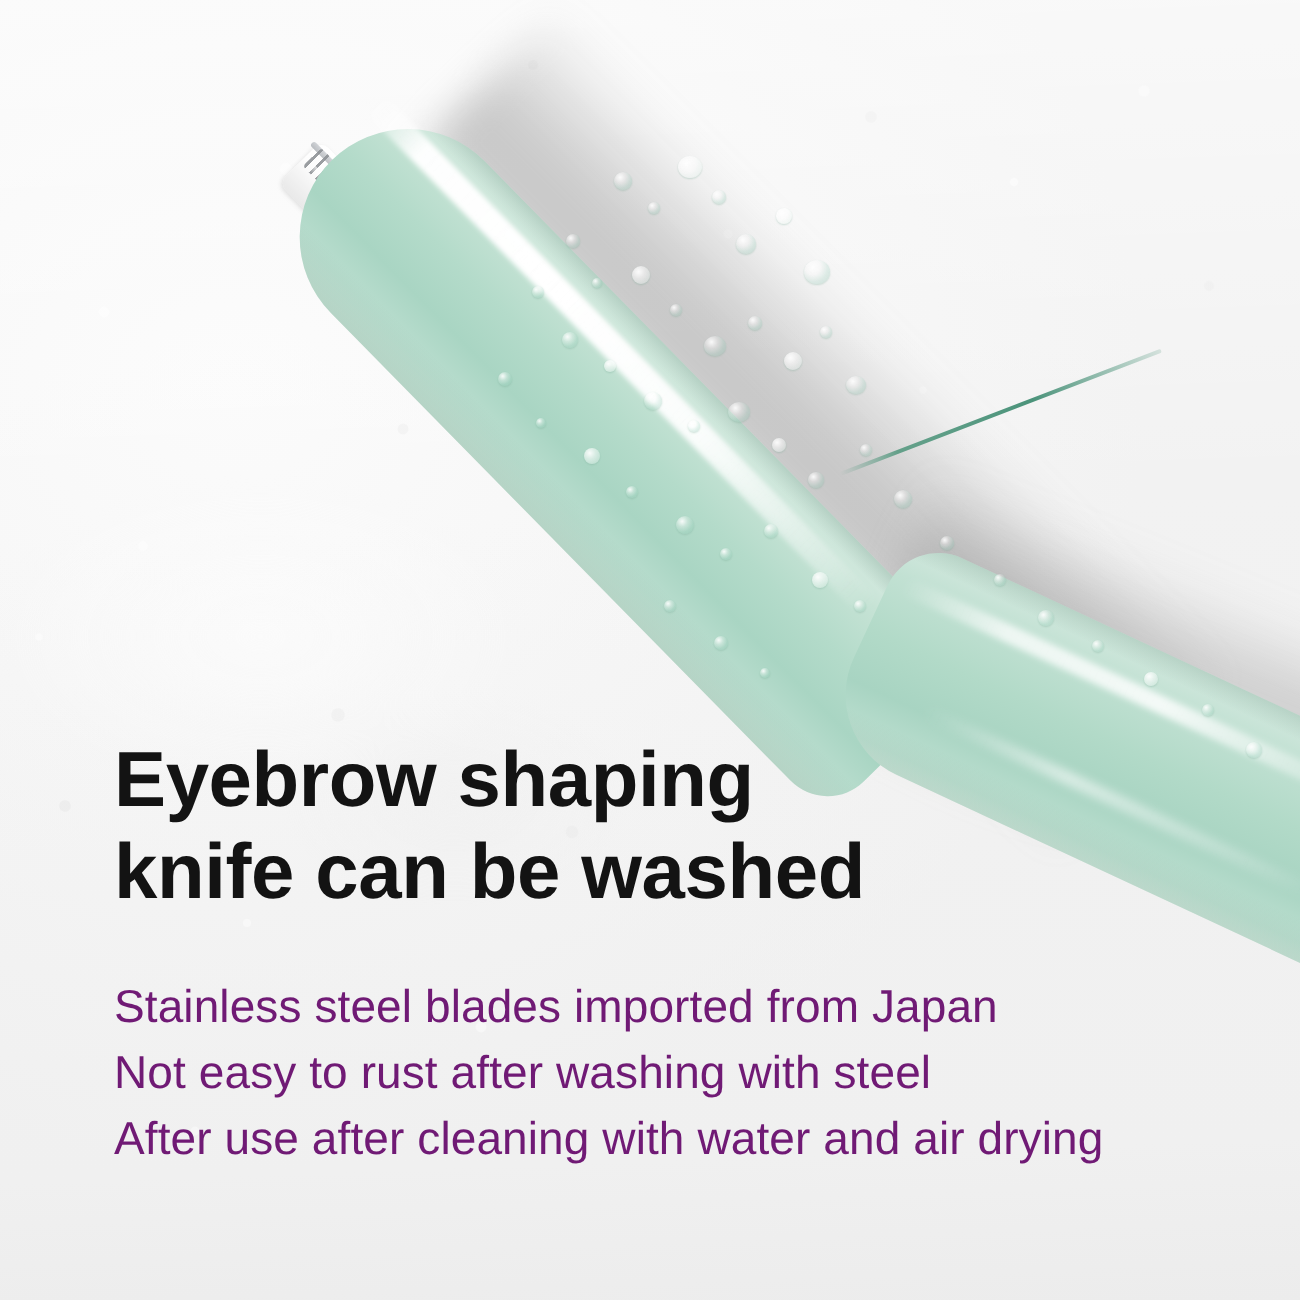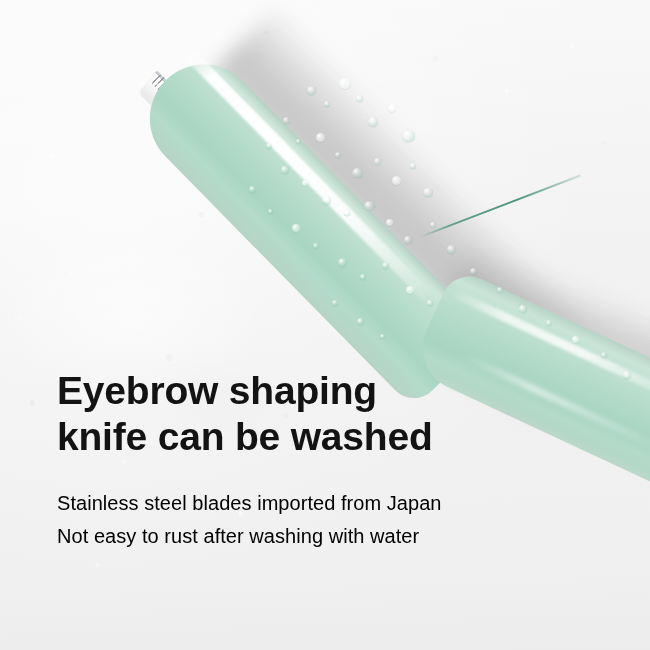--- a/index.html
+++ b/index.html
@@ -370,22 +370,22 @@
     font-size: 39px;
     line-height: 46px;
     font-weight: 700;
     letter-spacing: -0.2px;
     white-space: pre-line;
   }
   .bullets {
     margin-top: 27px;
   }
   .bullet {
-    color: #000000;
-    font-size: 20px;
+    color: #701a75;
+    font-size: 23px;
     line-height: 33px;
     font-weight: 400;
     letter-spacing: 0.05px;
   }
 </style>
 </head>
 <body>
 
 <div id="product-image">
 
@@ -465,17 +465,18 @@
       <div class="drop" style="left:380px;top:334px;width:5px;height:5px;"></div>
     </div>
   </div>
 
   <div class="text-block">
     <div class="headline"><span>Eyebrow shaping</span>
 <span>knife can be washed</span></div>
 
     <div class="bullets">
       <div class="bullet">Stainless steel blades imported from Japan</div>
-      <div class="bullet">Not easy to rust after washing with water</div>
+      <div class="bullet">Not easy to rust after washing with steel</div>
+      <div class="bullet">After use after cleaning with water and air drying</div>
     </div>
   </div>
 
 </div>
 
 </body></html>

